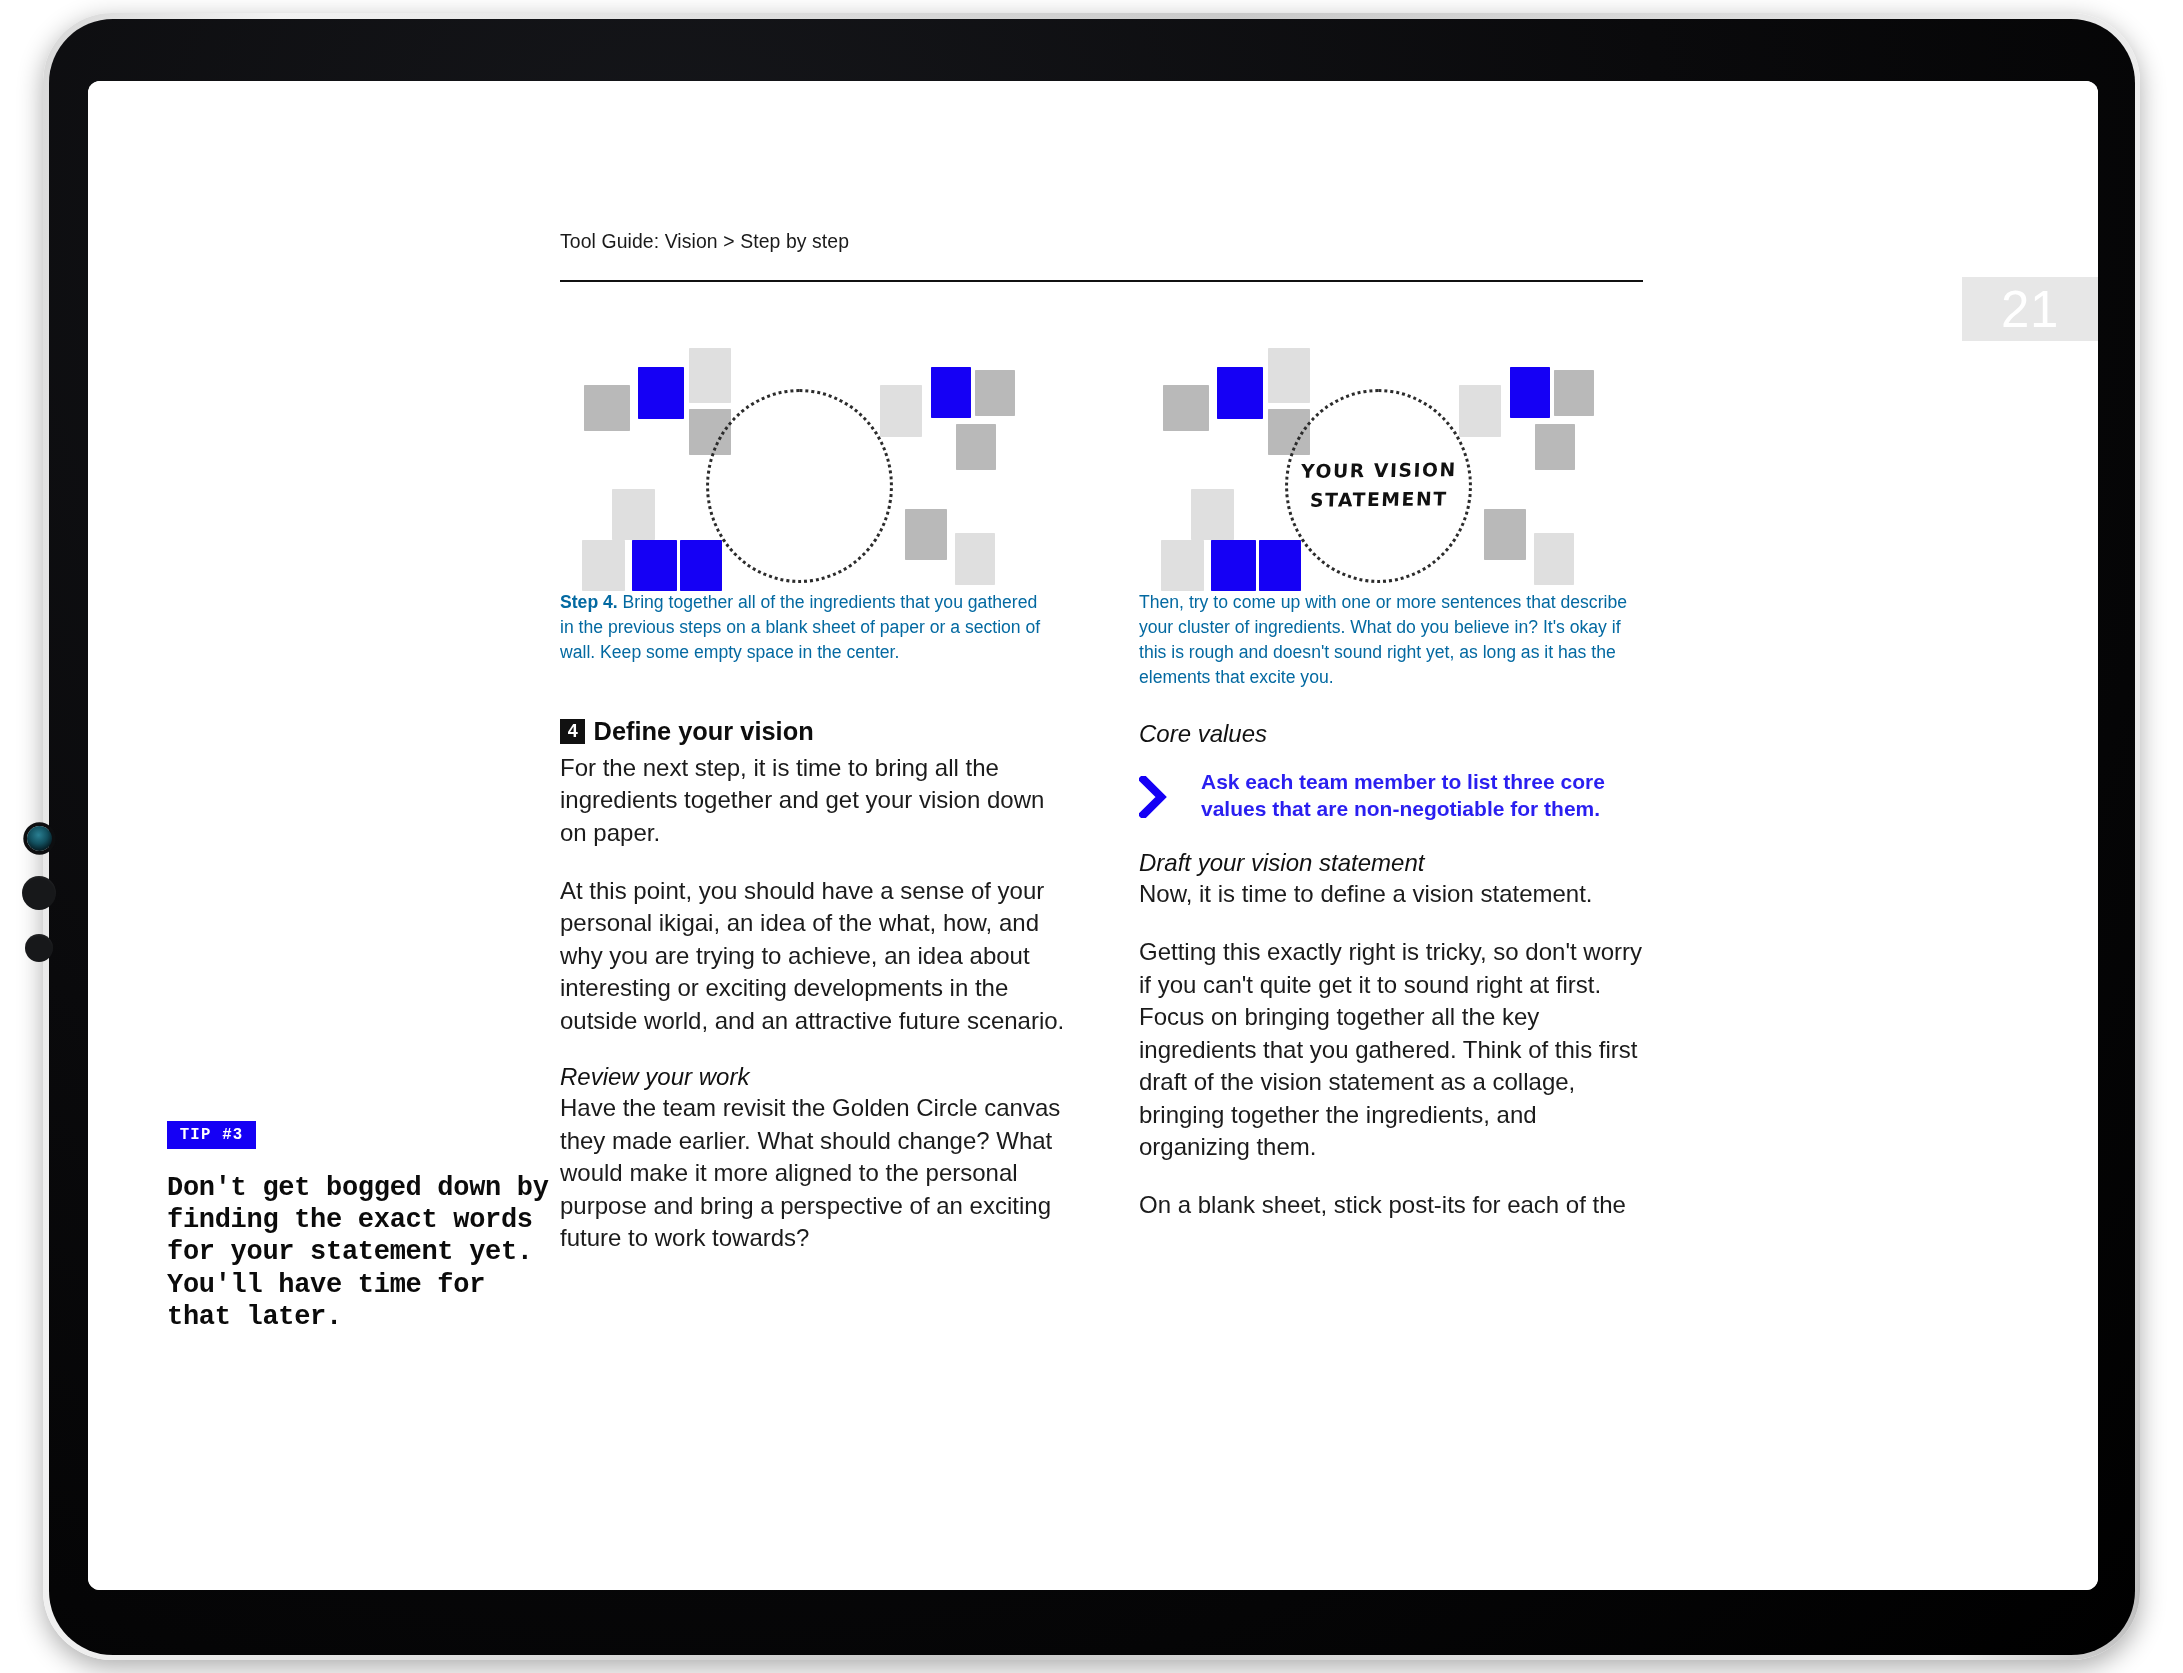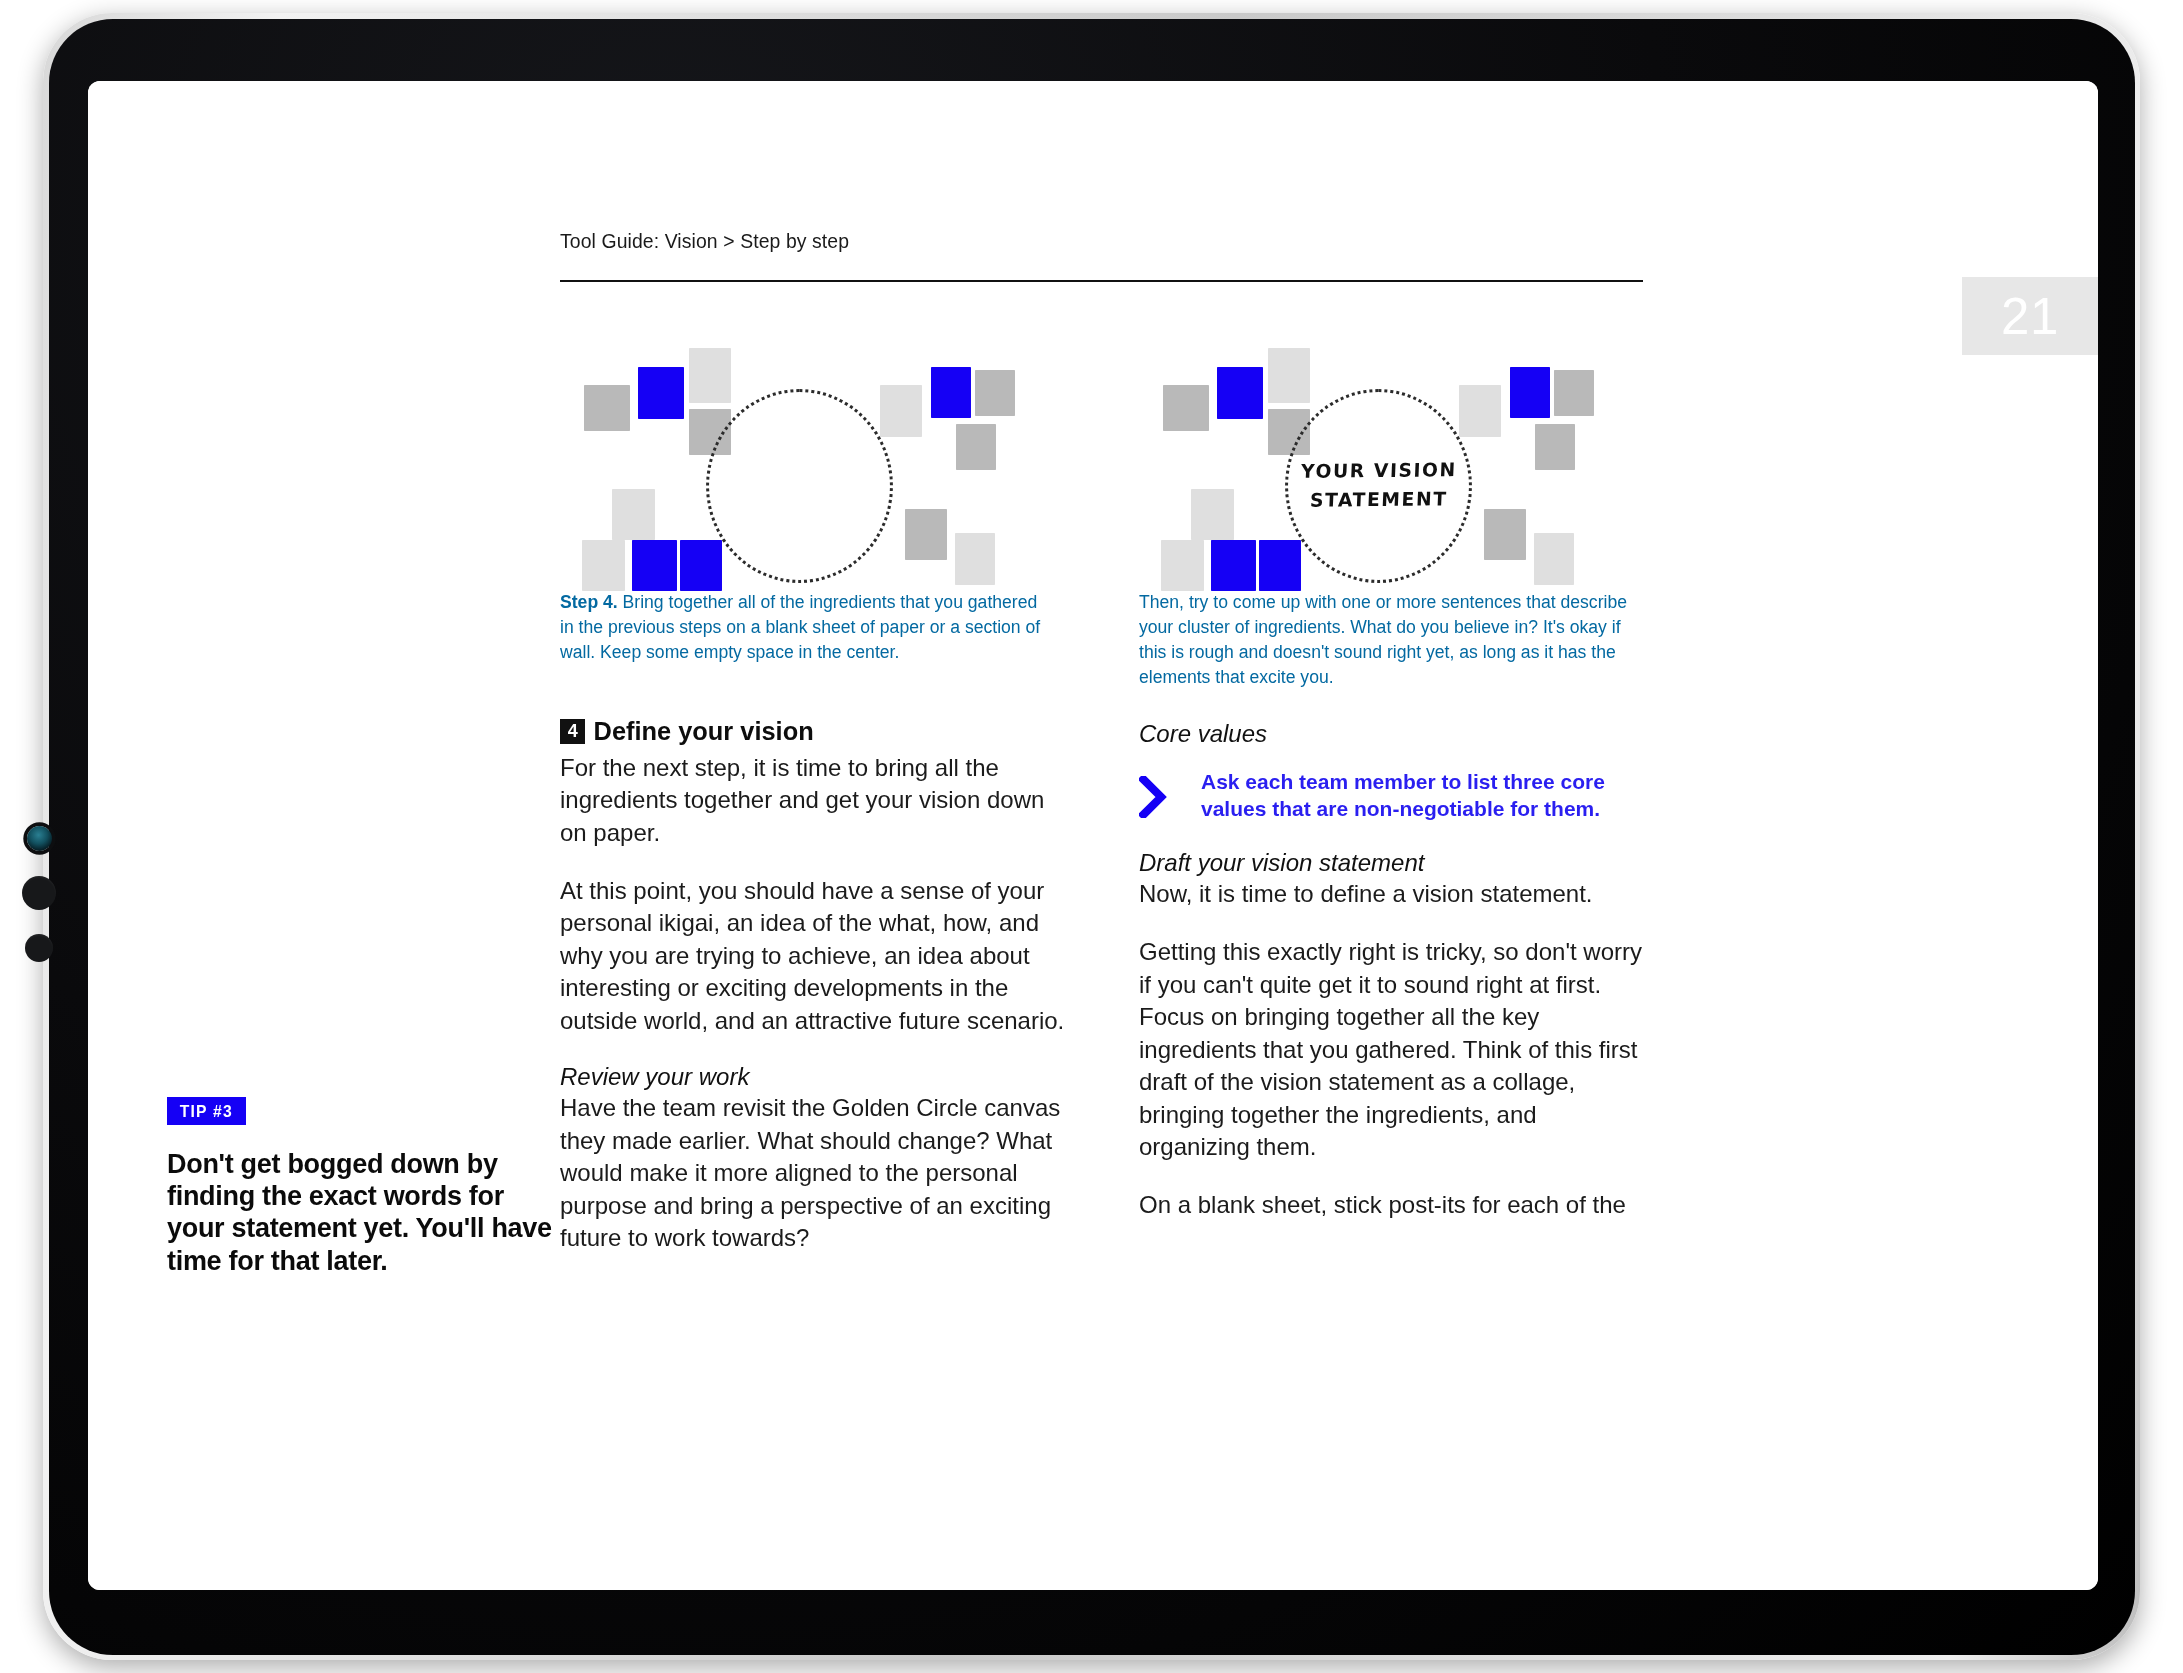--- a/index.html
+++ b/index.html
@@ -76,21 +76,21 @@
     height: 1509px;
     background: #fff;
   }
 
   
   #page-number-tab {
     position: absolute;
     right: 0;
     top: 196px;
     width: 136px;
-    height: 78px;
+    height: 64px;
     background: #e7e7e7;
     display: flex;
     align-items: center;
     justify-content: center;
   }
   #page-number-tab span {
     color: #ffffff;
     font-size: 51px;
     font-weight: 300;
     letter-spacing: 0.7px;
@@ -224,22 +224,23 @@
     font-size: 21px;
     font-weight: 700;
     line-height: 1.33;
     color: #2a1ff0;
   }
 
   
   #tip-block {
     position: absolute;
     left: 79px;
-    top: 1016px;
+    top: 1040px;
     width: 389px;
+    font-family: Liberation Mono, monospace;
   }
   #tip-badge {
     display: inline-block;
     background: #1500f5;
     color: #fff;
     font-size: 15.7px;
     font-weight: 700;
     letter-spacing: 1.2px;
     padding: 6.7px 12.7px 6px 12.7px;
     line-height: 1;

